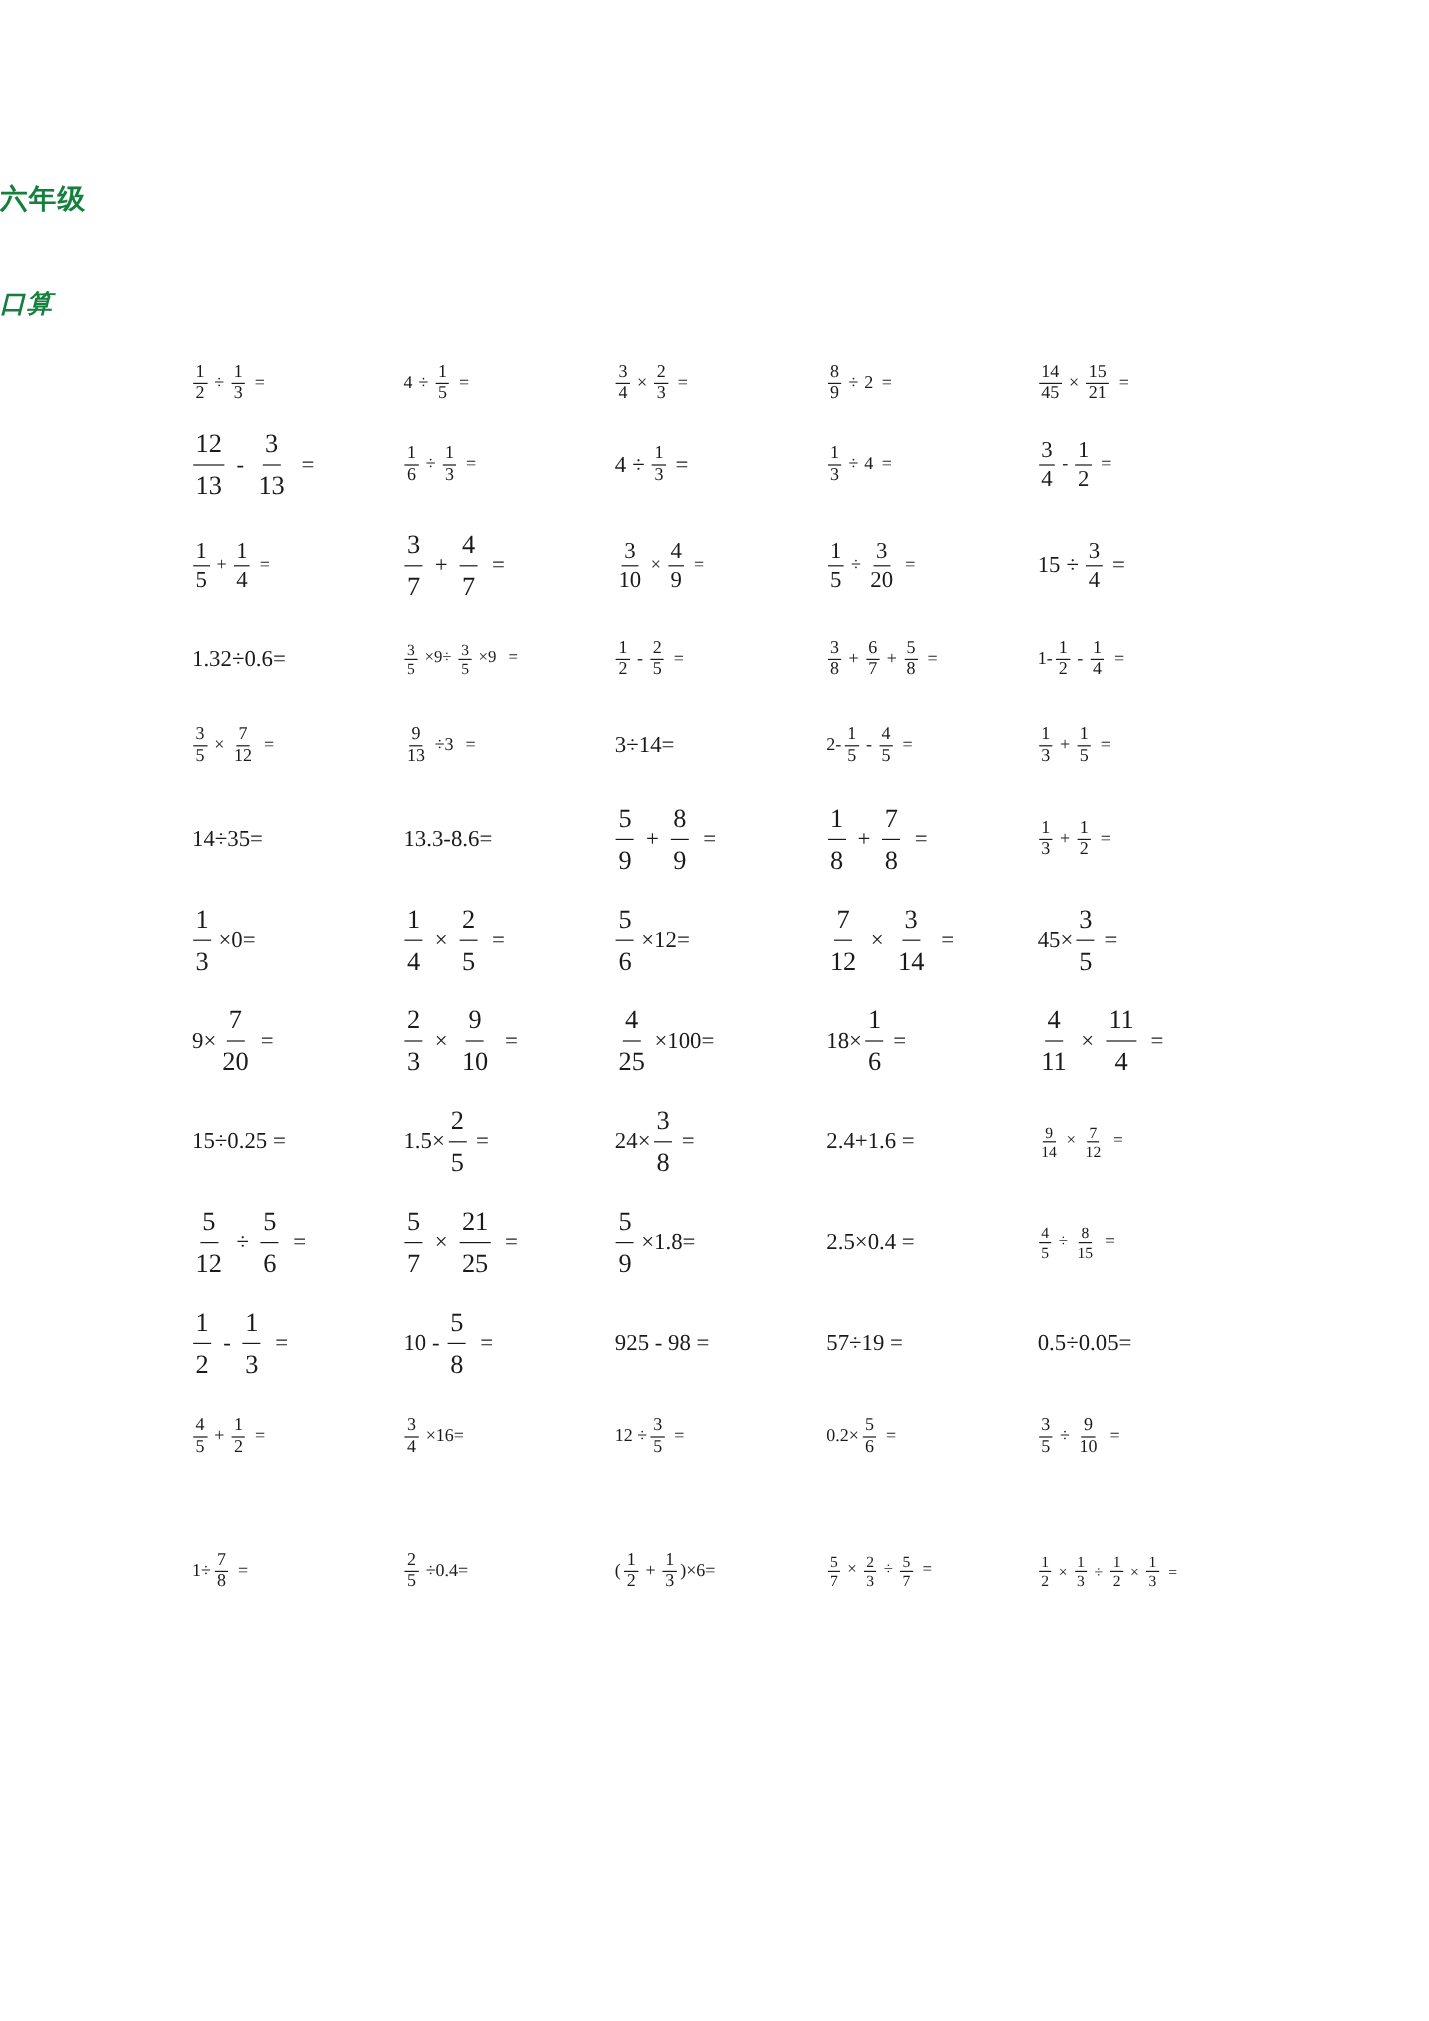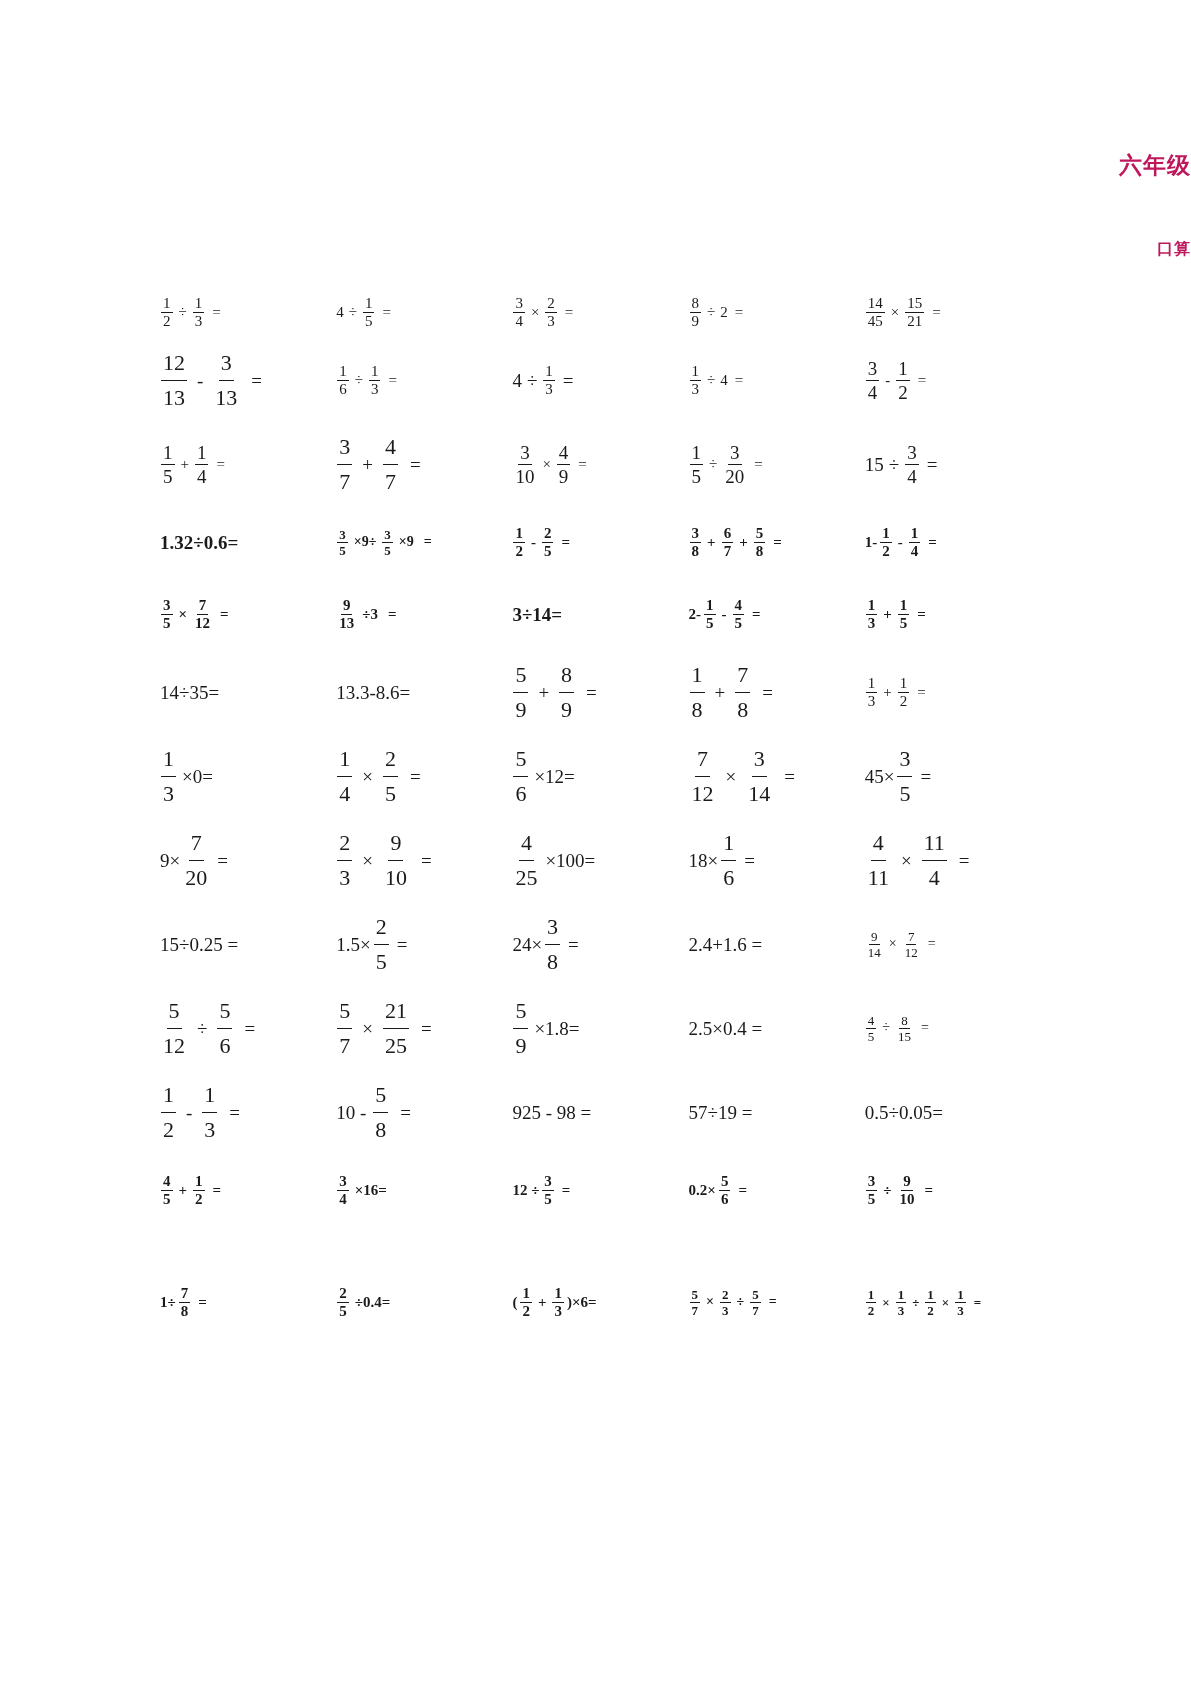--- a/index.html
+++ b/index.html
@@ -18,33 +18,34 @@
   .page {
     width: 1191px;
     height: 1684px;
     box-sizing: border-box;
     padding: 0;
     position: relative;
   }
 
   
   .doc-heading {
-    text-align: right;
+    text-align: left;
     font-weight: bold;
     font-family: "DejaVu Sans", "Liberation Sans", sans-serif;
-    color: #be185d;
+    color: #15803d;
     letter-spacing: 1px;
   }
   .heading-grade {
     font-size: 23px;
     padding-top: 150px;
   }
   .heading-sub {
-    font-size: 16px;
+    font-size: 21px;
     padding-top: 58px;
+    font-style: italic;
   }
   .heading-title {
     font-size: 27px;
     padding-top: 58px;
     font-family: "DejaVu Sans", "Liberation Sans", sans-serif;
     font-weight: bold;
   }
 
   
   .sheet {
@@ -67,21 +68,21 @@
     min-height: 30px;
   }
   .cell.c0 { flex: 0 0 20%; }
   .cell.c1 { flex: 0 0 20%; }
   .cell.c2 { flex: 0 0 20%; }
   .cell.c3 { flex: 0 0 20%; }
   .cell.c4 { flex: 0 0 20%; }
 
   
   .prow.h-sm { height: 52px; }
-  .prow.h-md { height: 72px; font-weight: bold; }
+  .prow.h-md { height: 72px; }
   .prow.h-lg { height: 84px; }
 
   
   .expr {
     display: inline-flex;
     align-items: center;
     gap: 2px;
   }
   .num { display: inline-block; }
   .op {

